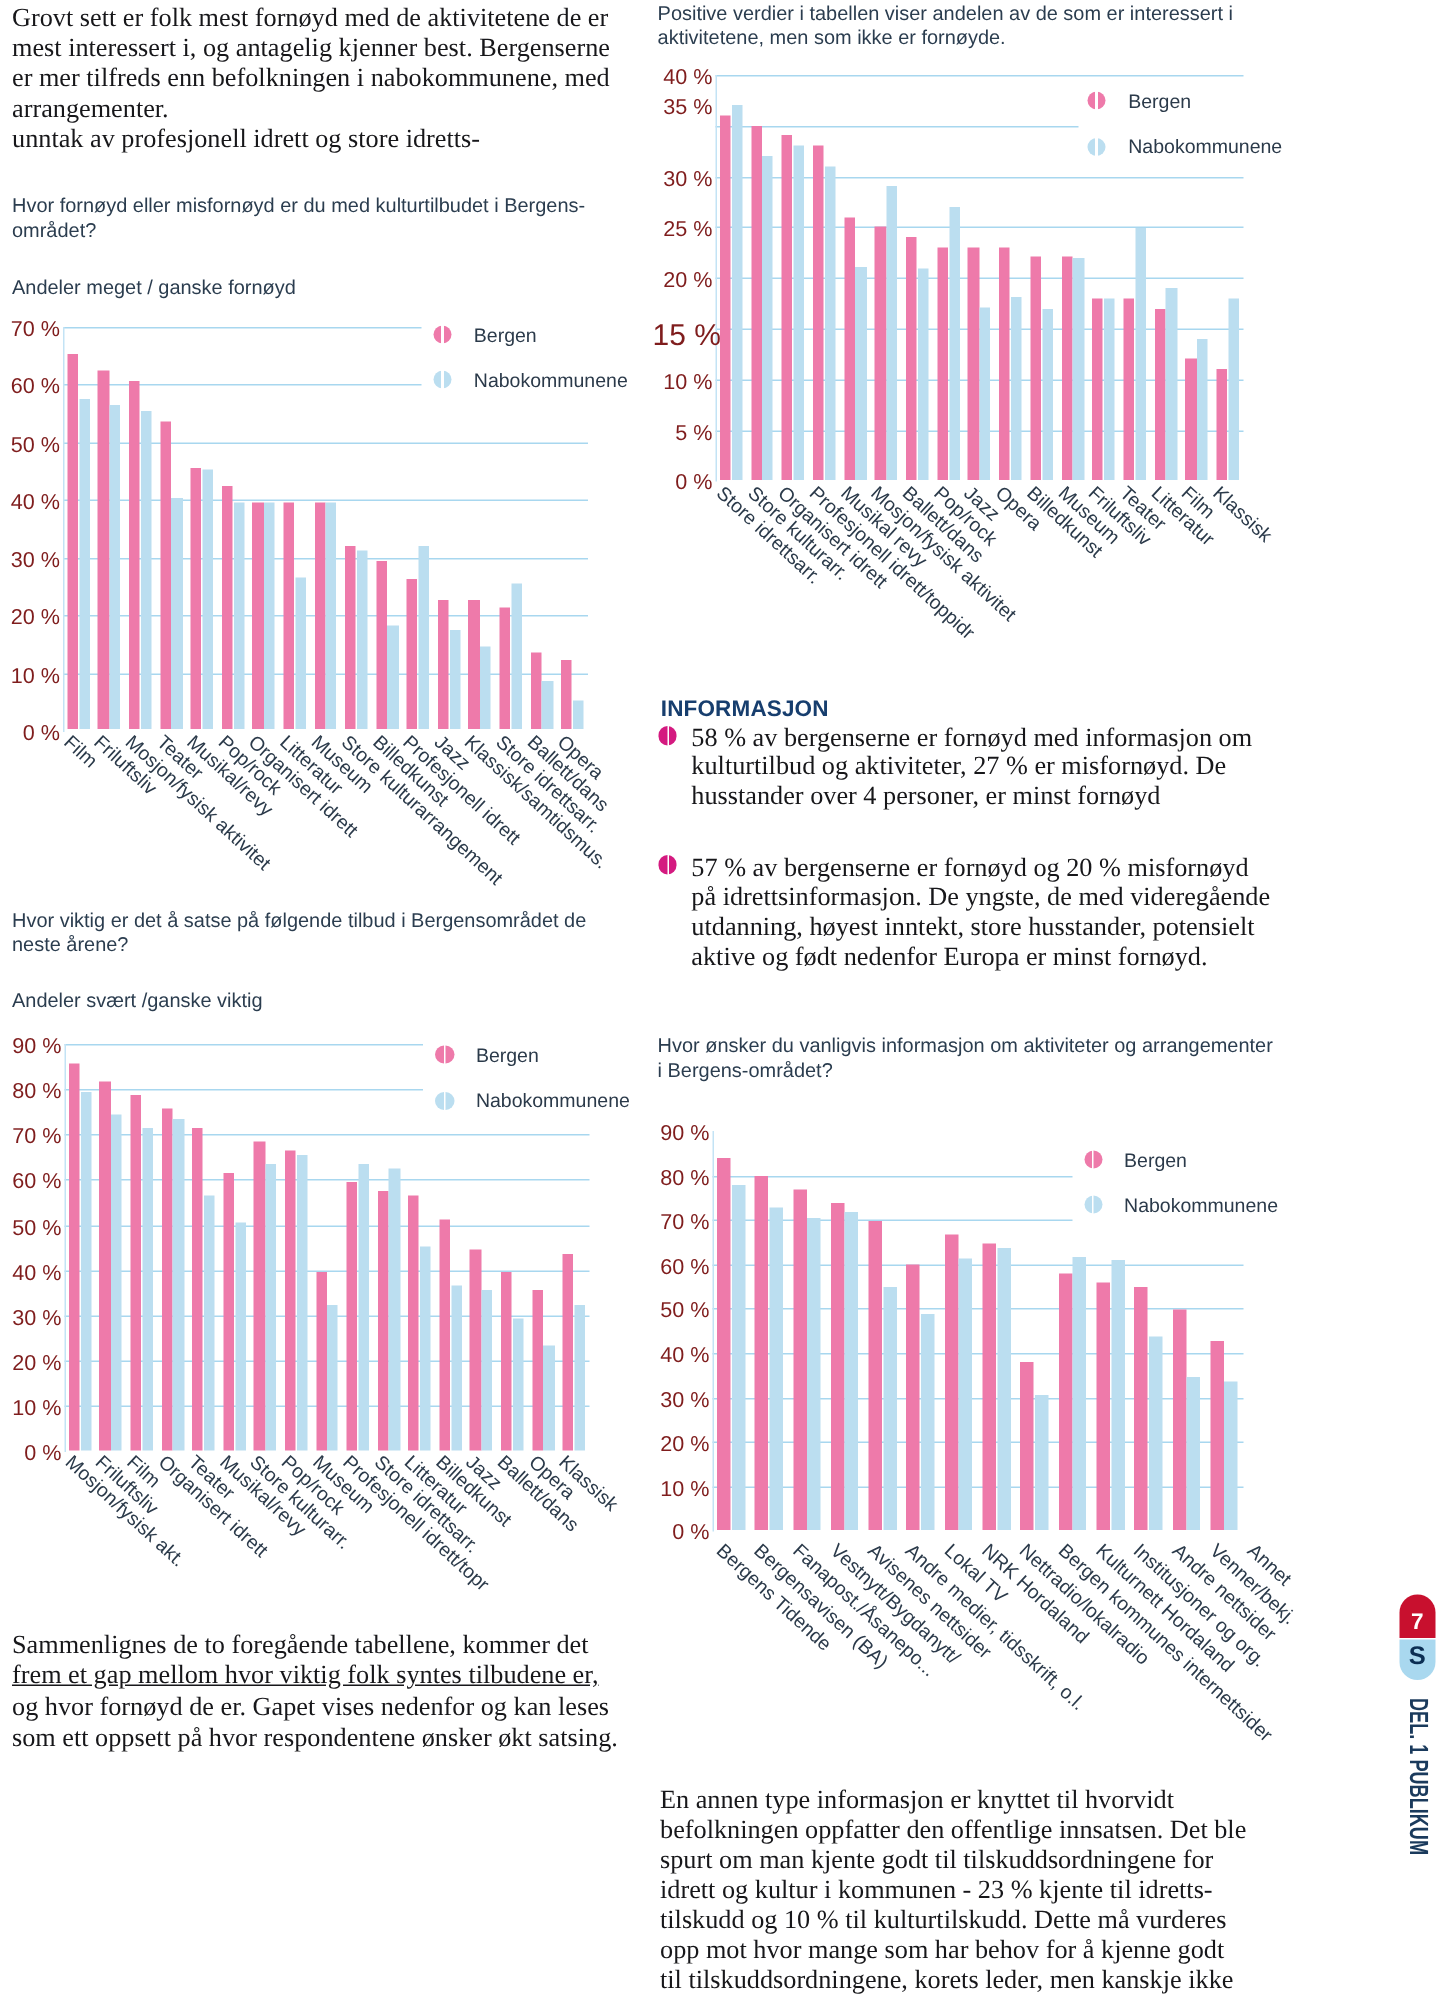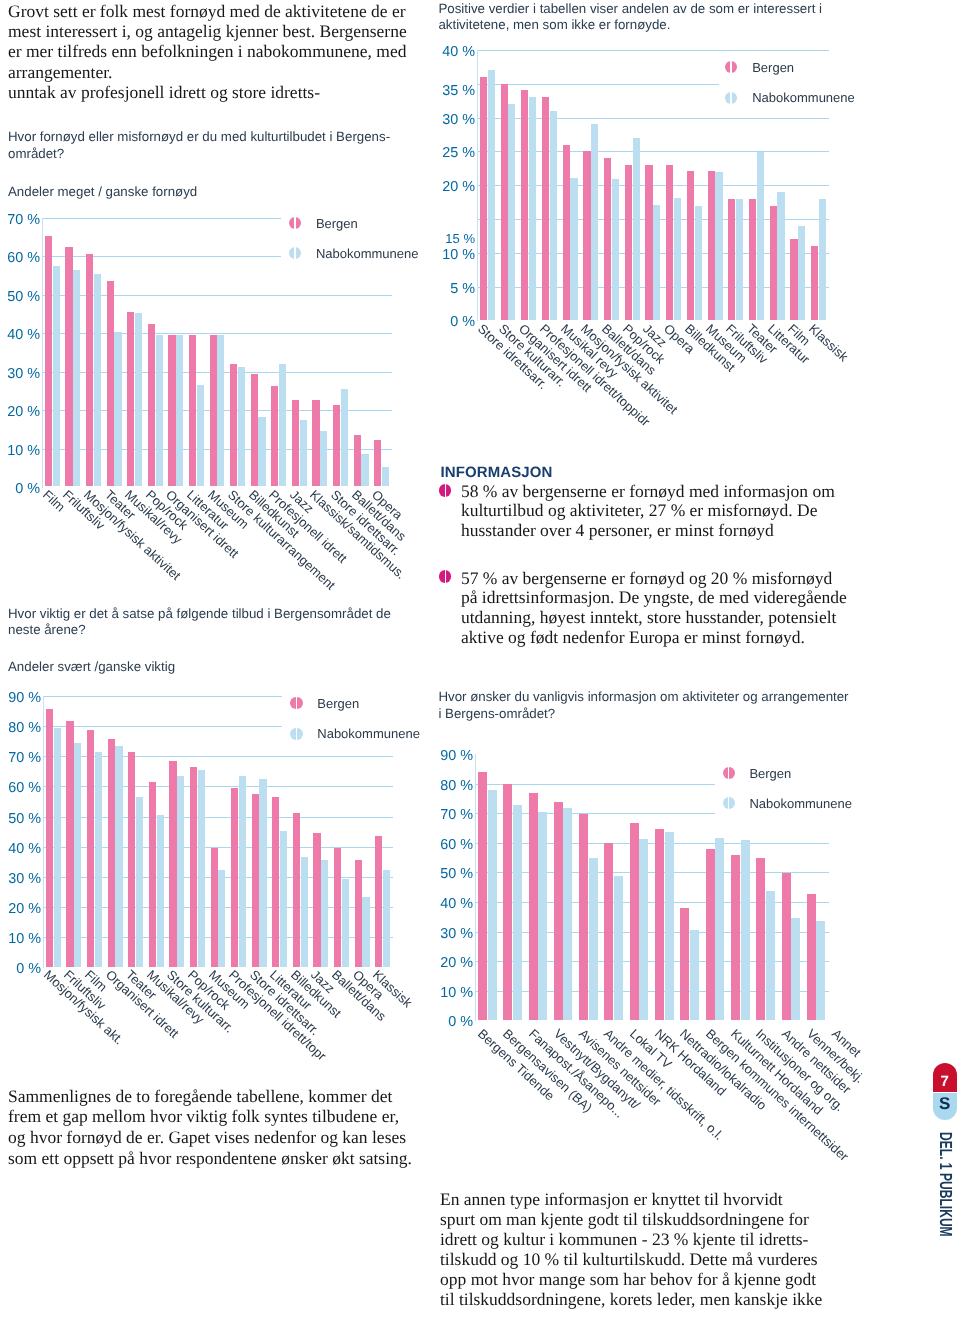--- a/index.html
+++ b/index.html
@@ -7,21 +7,21 @@
   body { background:#fff; font-family:"Liberation Serif", serif; position:relative; overflow:hidden;
          -webkit-font-smoothing:antialiased; text-rendering:geometricPrecision; }
   .page { position:absolute; left:0; top:0; width:960px; height:1332px; overflow:hidden; background:#fff; }
   .abs { position:absolute; }
   .bl { font-family:"Liberation Serif", serif; font-size:17.5px; color:#17171a; white-space:nowrap; }
   .q  { font-family:"Liberation Sans", sans-serif; font-size:13.3px; color:#2b3d4f; white-space:nowrap; }
   .infoh { font-family:"Liberation Sans", sans-serif; font-size:15px; font-weight:700; color:#173e6e;
            letter-spacing:0.1px; white-space:nowrap; }
   .gl { position:absolute; height:1px; background:#a8d7ef; }
   .axl { position:absolute; background:#c3e3f5; }
-  .ytick { position:absolute; font-family:"Liberation Sans", sans-serif; font-size:13.3px; color:#0369a1;
+  .ytick { position:absolute; font-family:"Liberation Sans", sans-serif; font-size:13.3px; color:#7f1d1d;
            text-align:right; white-space:nowrap; }
   .bar { position:absolute; }
   .bb { background:#ee7aaa; }
   .bn { background:#bbdef0; }
   .xlab { position:absolute; font-family:"Liberation Sans", sans-serif; color:#2b3a4a; white-space:nowrap;
           transform-origin:0 0; font-size:13px; }
   .lgrow { position:absolute; display:flex; align-items:center; }
   .lgsw { width:14px; height:14px; border-radius:50%; position:relative; flex:0 0 auto; }
   .lgsw i { position:absolute; left:5.5px; top:-1px; width:3px; height:16px; background:#fff; display:block; }
   .lglbl { font-family:"Liberation Sans", sans-serif; font-size:13px; color:#2b3a4a; margin-left:14.7px; white-space:nowrap; }
@@ -54,21 +54,21 @@
   <div class="q" style="height:16.9px;line-height:16.9px;">området?</div>
 </div>
 <div class="q abs" style="left:8px;top:183.5px;">Andeler meget / ganske fornøyd</div>
 <div class="abs" style="left:8px;top:605.5px;">
   <div class="q" style="height:16.9px;line-height:16.9px;">Hvor viktig er det å satse på følgende tilbud i Bergensområdet de</div>
   <div class="q" style="height:16.9px;line-height:16.9px;">neste årene?</div>
 </div>
 <div class="q abs" style="left:8px;top:658.5px;">Andeler svært /ganske viktig</div>
 <div class="abs" style="left:8px;top:1085.5px;">
   <div class="bl" style="height:20.7px;line-height:20.7px;">Sammenlignes de to foregående tabellene, kommer det</div>
-  <div class="bl" style="height:20.7px;line-height:20.7px;">frem et gap mellom hvor viktig folk syntes tilbudene er,</div>
+  <div class="bl" style="height:20.7px;line-height:20.7px;text-decoration:underline;">frem et gap mellom hvor viktig folk syntes tilbudene er,</div>
   <div class="bl" style="height:20.7px;line-height:20.7px;">og hvor fornøyd de er. Gapet vises nedenfor og kan leses</div>
   <div class="bl" style="height:20.7px;line-height:20.7px;">som ett oppsett på hvor respondentene ønsker økt satsing.</div>
 </div>
 <div class="abs" style="left:438.4px;top:0.5px;">
   <div class="q" style="height:16.9px;line-height:16.9px;">Positive verdier i tabellen viser andelen av de som er interessert i</div>
   <div class="q" style="height:16.9px;line-height:16.9px;">aktivitetene, men som ikke er fornøyde.</div>
 </div>
 <div class="infoh abs" style="left:440.5px;top:463.5px;">INFORMASJON</div>
 <div class="bullet" style="left:438.9px;top:484.4px;">
       <i></i>
@@ -86,20 +86,21 @@
   <div class="bl" style="height:19.9px;line-height:19.9px;">på idrettsinformasjon. De yngste, de med videregående</div>
   <div class="bl" style="height:19.9px;line-height:19.9px;">utdanning, høyest inntekt, store husstander, potensielt</div>
   <div class="bl" style="height:19.9px;line-height:19.9px;">aktive og født nedenfor Europa er minst fornøyd.</div>
 </div>
 <div class="abs" style="left:438.4px;top:689px;">
   <div class="q" style="height:16.9px;line-height:16.9px;">Hvor ønsker du vanligvis informasjon om aktiviteter og arrangementer</div>
   <div class="q" style="height:16.9px;line-height:16.9px;">i Bergens-området?</div>
 </div>
 <div class="abs" style="left:440px;top:1188.5px;">
   <div class="bl" style="height:20.15px;line-height:20.15px;">En annen type informasjon er knyttet til hvorvidt</div>
+  <div class="bl" style="height:20.15px;line-height:20.15px;">befolkningen oppfatter den offentlige innsatsen. Det ble</div>
   <div class="bl" style="height:20.15px;line-height:20.15px;">spurt om man kjente godt til tilskuddsordningene for</div>
   <div class="bl" style="height:20.15px;line-height:20.15px;">idrett og kultur i kommunen - 23 % kjente til idretts-</div>
   <div class="bl" style="height:20.15px;line-height:20.15px;">tilskudd og 10 % til kulturtilskudd. Dette må vurderes</div>
   <div class="bl" style="height:20.15px;line-height:20.15px;">opp mot hvor mange som har behov for å kjenne godt</div>
   <div class="bl" style="height:20.15px;line-height:20.15px;">til tilskuddsordningene, korets leder, men kanskje ikke</div>
 </div>
 <div class="pagebadge" style="left:932.6px;top:1063.2px;">7</div>
 <div class="secbadge" style="left:932.6px;top:1092.6px;">S</div>
 <div class="sidelabel" style="left:953.5px;top:1132px;">DEL. 1 PUBLIKUM</div>
 <div class="abs" style="left:0px;top:217.5px;width:392px;height:269px;">
@@ -191,25 +192,25 @@
   <div class="gl" style="left:42px;top:169px;width:352px;"></div>
   <div class="gl" style="left:42px;top:135px;width:352px;"></div>
   <div class="gl" style="left:42px;top:101px;width:352px;"></div>
   <div class="gl" style="left:42px;top:68px;width:352px;"></div>
   <div class="gl" style="left:42px;top:34px;width:242px;"></div>
   <div class="gl" style="left:42px;top:0px;width:352px;"></div>
   <div class="axl" style="left:42px;top:0px;width:1px;height:271.5px;"></div>
   <div class="ytick" style="left:0px;top:266.9px;width:40px;font-size:14.4px;line-height:12.384px;">0 %</div>
   <div class="ytick" style="left:0px;top:233.1px;width:40px;font-size:14.4px;line-height:12.384px;">5 %</div>
   <div class="ytick" style="left:0px;top:199.3px;width:40px;font-size:14.4px;line-height:12.384px;">10 %</div>
-  <div class="ytick" style="left:0px;top:183px;width:40px;font-size:13px;line-height:12.384px;text-align:right;">15 %</div>
+  <div class="ytick" style="left:0px;top:168px;width:40px;font-size:20px;line-height:12.384px;text-align:right;">15 %</div>
   <div class="ytick" style="left:0px;top:131.7px;width:40px;font-size:14.4px;line-height:12.384px;">20 %</div>
   <div class="ytick" style="left:0px;top:97.8px;width:40px;font-size:14.4px;line-height:12.384px;">25 %</div>
   <div class="ytick" style="left:0px;top:64.0px;width:40px;font-size:14.4px;line-height:12.384px;">30 %</div>
-  <div class="ytick" style="left:0px;top:35px;width:40px;font-size:14.4px;line-height:12.384px;">35 %</div>
+  <div class="ytick" style="left:0px;top:16px;width:40px;font-size:14.4px;line-height:12.384px;">35 %</div>
   <div class="ytick" style="left:0px;top:-3.6px;width:40px;font-size:14.4px;line-height:12.384px;">40 %</div>
   <div class="bar bb" style="left:44.80px;top:27.73px;width:7.20px;height:242.77px;"></div>
   <div class="bar bn" style="left:52.60px;top:20.96px;width:7.20px;height:249.54px;"></div>
   <div class="bar bb" style="left:65.51px;top:34.49px;width:7.20px;height:236.01px;"></div>
   <div class="bar bn" style="left:73.31px;top:54.78px;width:7.20px;height:215.72px;"></div>
   <div class="bar bb" style="left:86.21px;top:40.58px;width:7.20px;height:229.92px;"></div>
   <div class="bar bn" style="left:94.01px;top:47.34px;width:7.20px;height:223.16px;"></div>
   <div class="bar bb" style="left:106.92px;top:47.34px;width:7.20px;height:223.16px;"></div>
   <div class="bar bn" style="left:114.72px;top:61.54px;width:7.20px;height:208.96px;"></div>
   <div class="bar bb" style="left:127.62px;top:95.35px;width:7.20px;height:175.15px;"></div>

